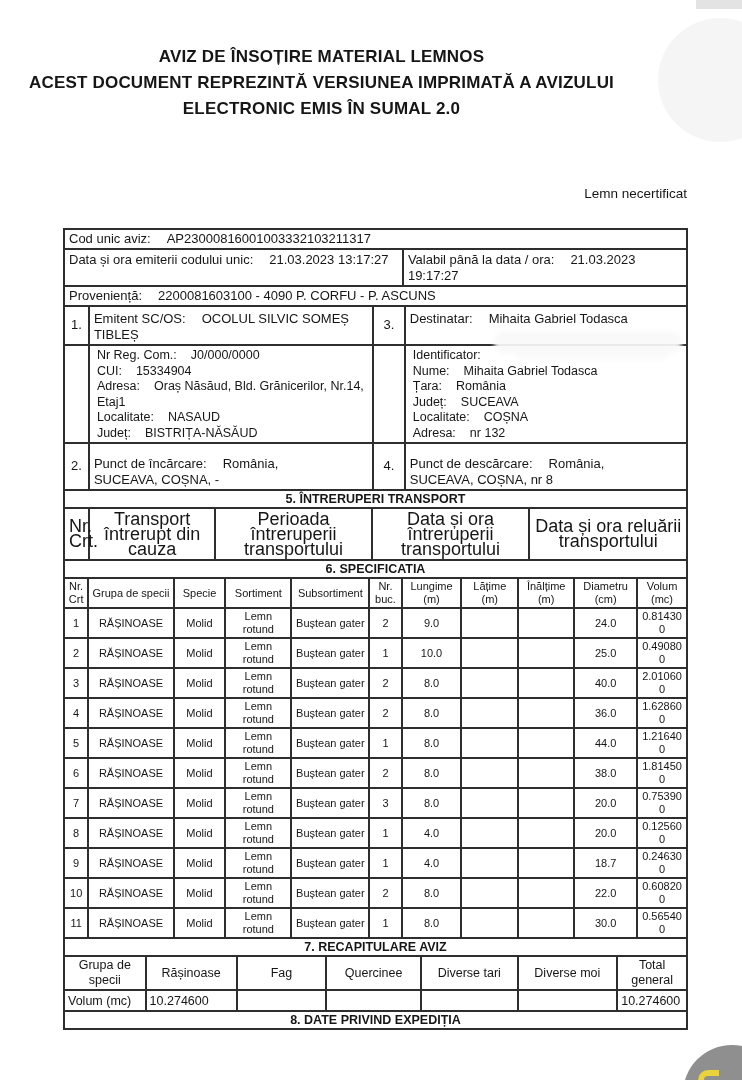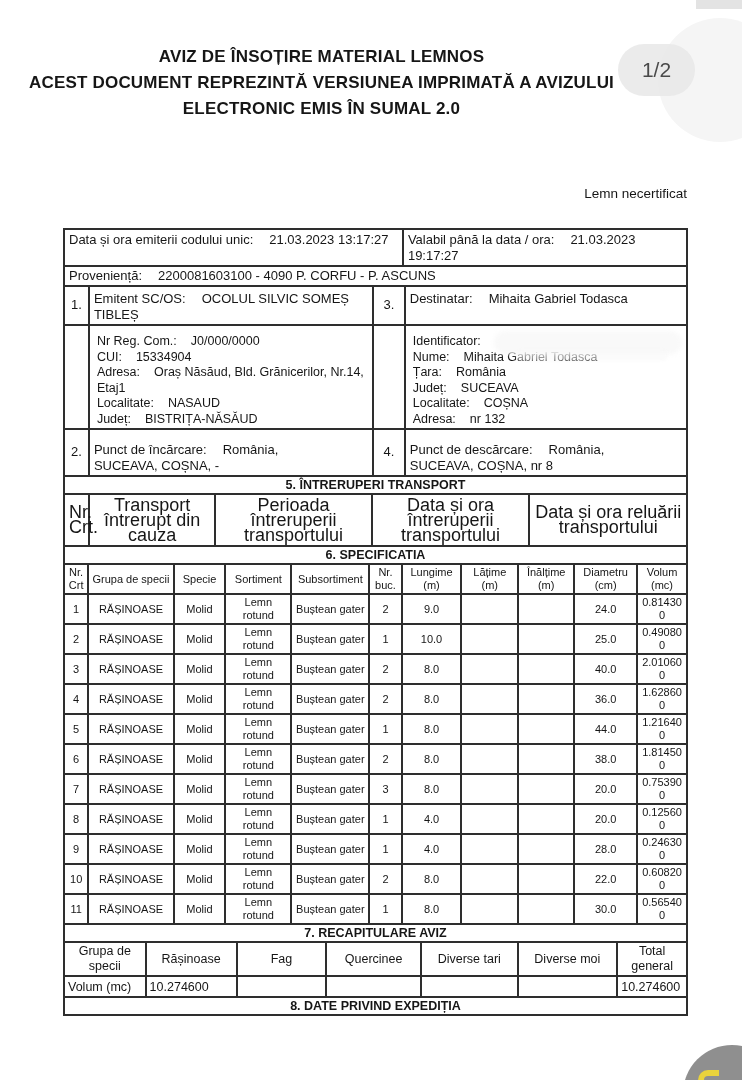--- a/index.html
+++ b/index.html
@@ -28,21 +28,21 @@
   .val { margin-left: 16px; }
   .t-head td { font-size: 13px; line-height: 16px; }
   .h-r1 td { height: 20px; }
   .h-r2 td { height: 33px; vertical-align: top; padding-top: 2px; }
   .h-r3 td { height: 18px; }
   
   .t-parties td { font-size: 13px; line-height: 16px; }
   .t-parties .no { text-align: center; font-size: 13px; }
   .p-r1 td { height: 33px; vertical-align: top; padding-top: 4px; }
   .p-r1 .no { vertical-align: middle; padding-top: 0; }
-  .p-r2 td { height: 89px; vertical-align: top; padding-top: 8px; margin-top: 28px; }
+  .p-r2 td { height: 89px; vertical-align: top; padding-top: 2px; margin-top: 28px; }
   .p-r3 td { height: 34px; vertical-align: top; padding-top: 12px; }
   .p-r3 .no { vertical-align: middle; padding-top: 0; }
   .detail-line { font-size: 12.5px; line-height: 15.5px; padding-left: 3px; }
   .detail-line .val { margin-left: 14px; }
   
   .t-section td { height: 17px; text-align: center; font-weight: bold; font-size: 12.5px; }
   
   .t-inter th { height: 52px; font-size: 18px; line-height: 15px; text-align: center; }
   
   .t-spec th { height: 30px; font-size: 11px; line-height: 13px; text-align: center; padding: 1px 2px; }
@@ -100,20 +100,25 @@
   <div class="cert">Lemn necertificat</div>
 
   <div class="doc-body">
 
     <table class="t-head">
       <colgroup>
           <col style="width:54.4%">
           <col style="width:45.6%">
         </colgroup>
       <tbody>
+          <tr class="h-r1">
+        <td colspan="2">
+          <span class="lbl">Cod unic aviz:</span><span class="val">AP23000816001003332103211317</span>
+        </td>
+      </tr>
       <tr class="h-r2">
         <td>
           <span class="lbl">Data și ora emiterii codului unic:</span><span class="val">21.03.2023 13:17:27</span>
         </td>
         <td>
           <span class="lbl">Valabil până la data / ora:</span><span class="val">21.03.2023 19:17:27</span>
         </td>
       </tr>
       <tr class="h-r3">
         <td colspan="2">
@@ -347,21 +352,21 @@
           <tr>
             <td class="sc0">9</td>
             <td class="sc1">RĂȘINOASE</td>
             <td class="sc2">Molid</td>
             <td class="sc3">Lemn rotund</td>
             <td class="sc4">Buștean gater</td>
             <td class="sc5">1</td>
             <td class="sc6">4.0</td>
             <td class="sc7"></td>
             <td class="sc8"></td>
-            <td class="sc9">28.0</td>
+            <td class="sc9">18.7</td>
             <td class="sc10">0.246300</td>
           </tr>
           <tr>
             <td class="sc0">10</td>
             <td class="sc1">RĂȘINOASE</td>
             <td class="sc2">Molid</td>
             <td class="sc3">Lemn rotund</td>
             <td class="sc4">Buștean gater</td>
             <td class="sc5">2</td>
             <td class="sc6">8.0</td>
@@ -431,21 +436,20 @@
           <tr>
         <td>8. DATE PRIVIND EXPEDIȚIA</td>
       </tr>
     </tbody>
       </table>
 
   </div>
 
   <div class="ghost-circle"></div>
   <div class="corner-strip"></div>
-  <div class="badge">1/2</div>
   <div class="redact-1"></div>
   <div class="redact-2"></div>
   <div class="fab">
     <div class="bl"></div>
 
   </div>
 
 </div>
 
 </body></html>

